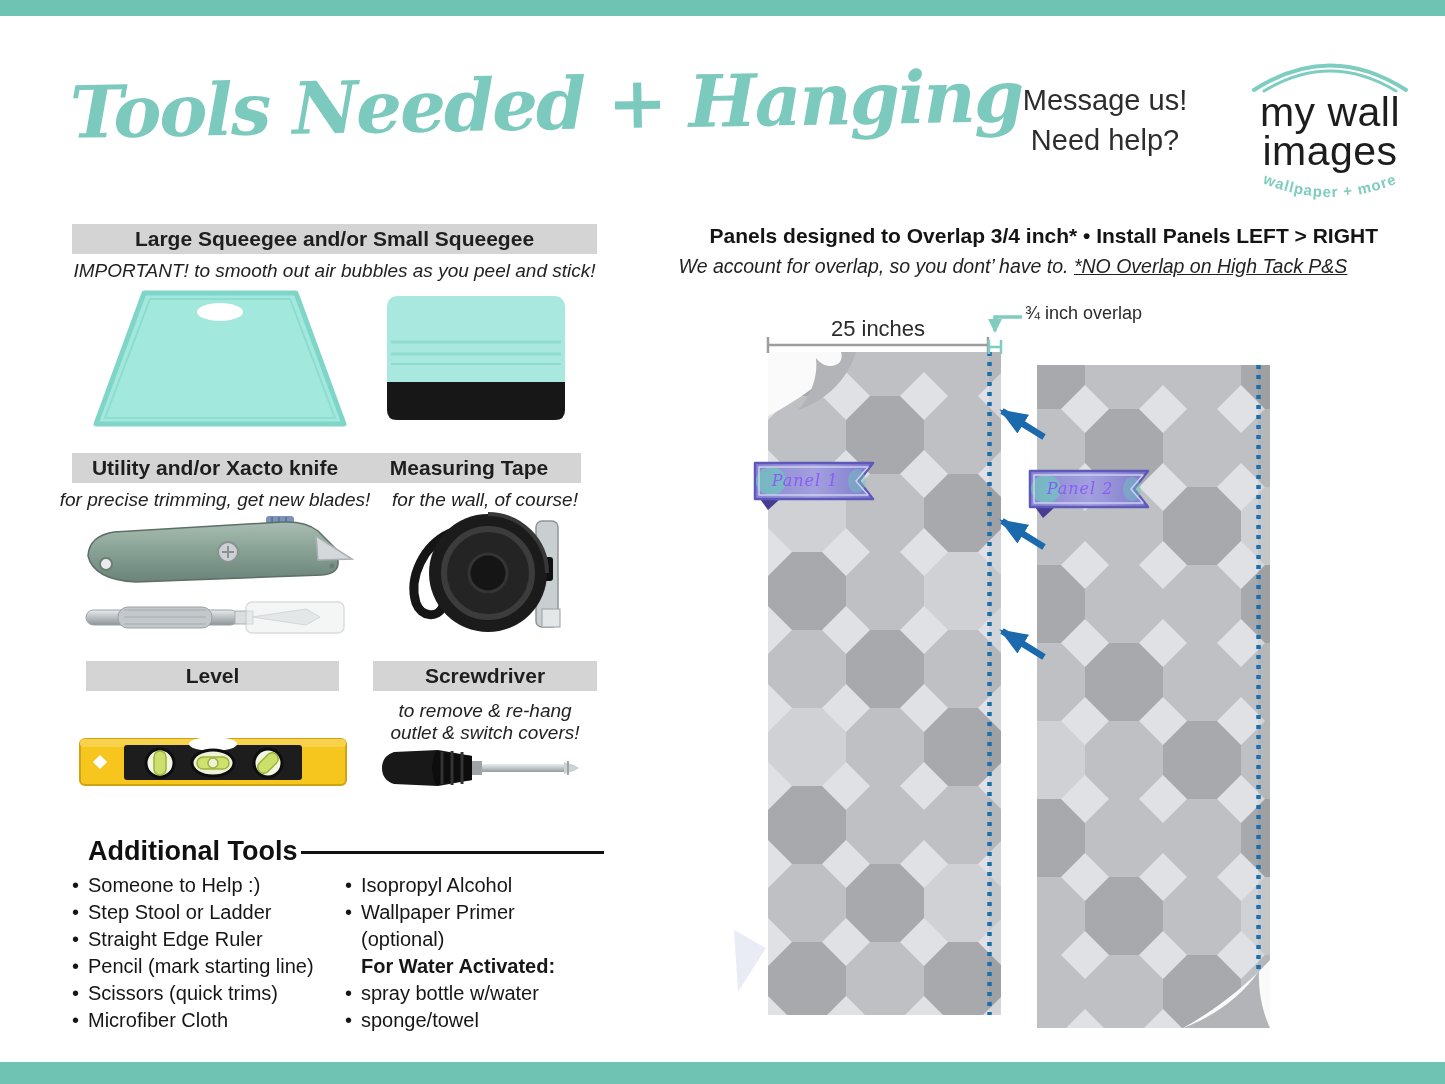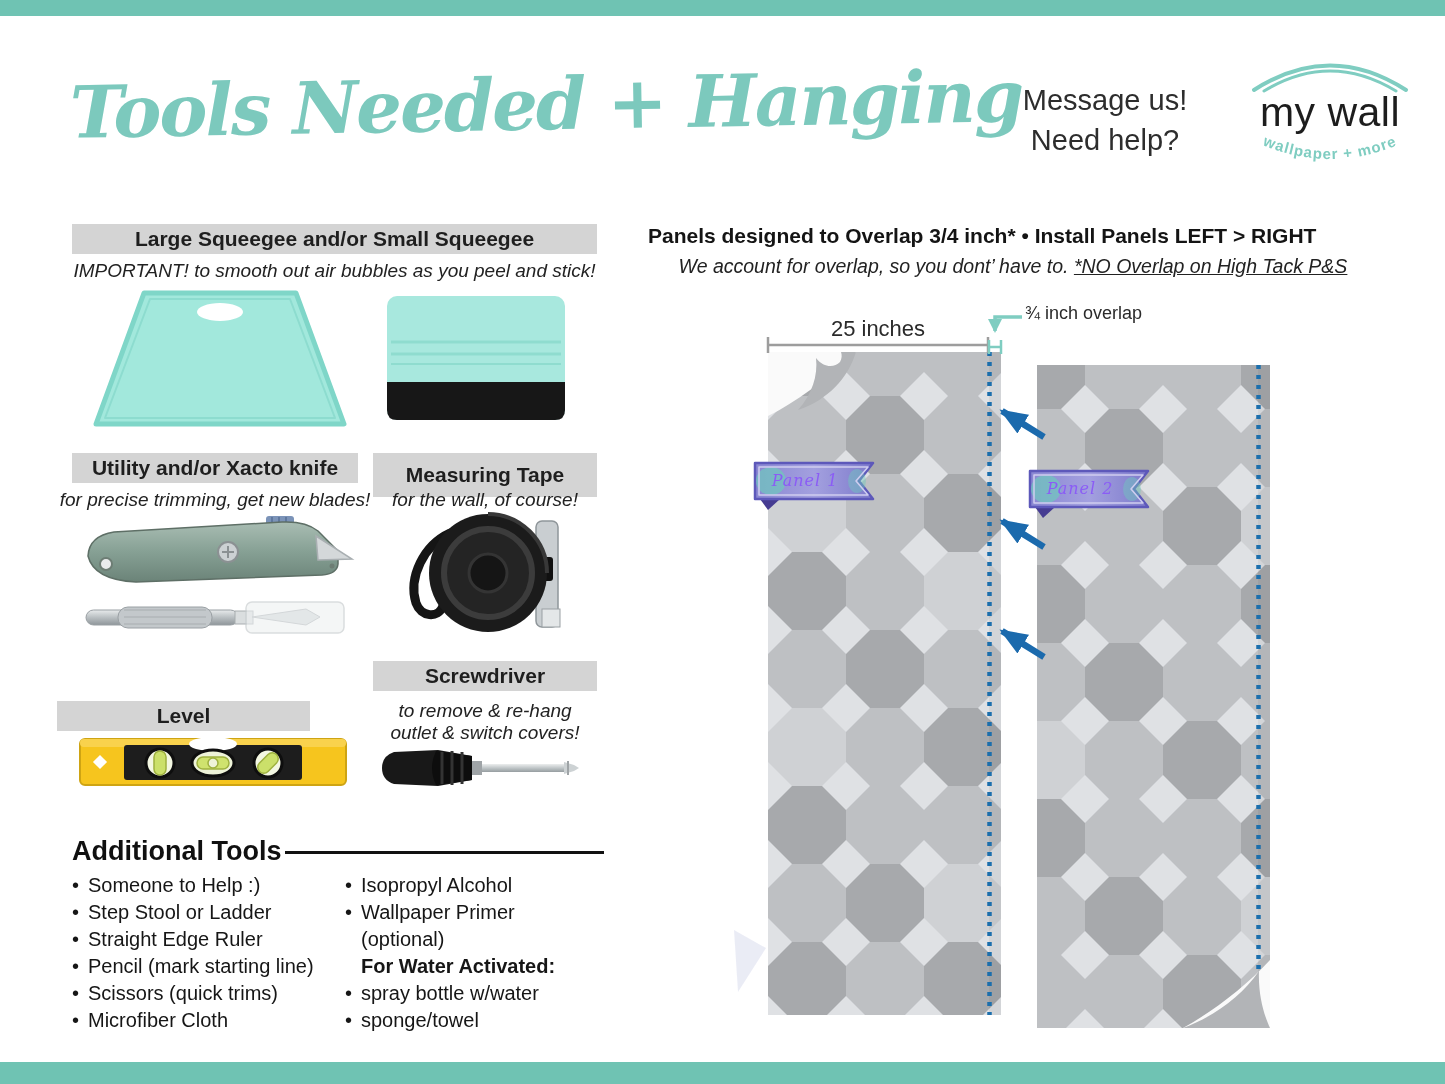--- a/index.html
+++ b/index.html
@@ -33,33 +33,33 @@
     justify-content:center; font-weight:bold; font-size:21px; color:#1e1e1e;
   }
   .note {
     position:absolute; text-align:center; font-style:italic; font-size:19px;
     color:#222; line-height:1.18;
   }
   .tool-art { position:absolute; }
 
   
   #additional-head { position:absolute; left:72px; top:836px; width:532px; display:flex; align-items:flex-start; }
-  #additional-title { font-size:27px; font-weight:bold; color:#101010; white-space:nowrap; }
+  #additional-title { font-size:27px; font-weight:bold; color:#101010; white-space:nowrap;margin-left:16px; }
   #additional-rule { flex:1; border-top:3px solid #111; margin-top:15px; margin-left:4px; }
   .bullet-col { position:absolute; top:872px; font-size:20px; line-height:27px; color:#161616; }
   #bullets-left  { left:72px;  width:276px; }
   #bullets-right { left:345px; width:256px; }
   .li { display:flex; }
   .li .dot { width:16px; flex:0 0 16px; }
   .li.nodot .dot { visibility:hidden; }
   .li.bold { font-weight:bold; }
 
   
   #hang-headline {
-    position:absolute; left:648px; top:224px; width:730px; text-align:left;
+    position:absolute; left:648px; top:224px; width:730px; text-align:right;
     font-weight:bold; font-size:21px; color:#141414;
   }
   #hang-subline {
     position:absolute; left:648px; top:255px; width:730px; text-align:center;
     font-style:italic; font-size:19.5px; color:#222;
   }
   #hang-subline .ul { text-decoration:underline; }
   #dim-25 { position:absolute; left:793px; top:316px; width:170px; text-align:center; font-size:22px; color:#2a2a2a; }
   #dim-overlap { position:absolute; left:1025px; top:303px; width:220px; font-size:18px; color:#2a2a2a; }
   .panel-svg { position:absolute; }
@@ -88,20 +88,21 @@
     <div>Message us!</div>
     <div>Need help?</div>
   </div>
 
   <div id="logo-block">
     <svg id="logo-arcs" width="168" height="38" viewBox="0 0 168 38">
       <path d="M8,35 Q84,-14 160,35" fill="none" stroke="#7fcdc1" stroke-width="4" stroke-linecap="round"></path>
       <path d="M18,36 Q84,-4 150,36" fill="none" stroke="#7fcdc1" stroke-width="3" stroke-linecap="round"></path>
     </svg>
     <div class="logo-word">my wall</div>
+    <div class="logo-word">images</div>
     <svg width="168" height="46" viewBox="0 0 168 46">
       <defs>
           <path id="tagpath" d="M14,12 Q84,42 154,12" fill="none"></path>
         </defs>
       <text font-family="Liberation Sans, sans-serif" font-size="15" font-weight="bold" fill="#7fcdc1" letter-spacing="1">
         <textPath href="#tagpath" startOffset="50%" text-anchor="middle">wallpaper + more</textPath>
       </text>
     </svg>
   </div>
 
@@ -116,21 +117,21 @@
 
   <svg class="tool-art" style="left:385px; top:294px;" width="182" height="128" viewBox="0 0 182 128">
     <rect x="2" y="2" width="178" height="124" rx="10" fill="#a8e8de"></rect>
     <line x1="6" y1="48" x2="176" y2="48" stroke="#8fdccf" stroke-width="3"></line>
     <line x1="6" y1="60" x2="176" y2="60" stroke="#8fdccf" stroke-width="3"></line>
     <line x1="6" y1="70" x2="176" y2="70" stroke="#8fdccf" stroke-width="2"></line>
     <path d="M2,88 L180,88 L180,116 Q180,126 170,126 L12,126 Q2,126 2,116 Z" fill="#171717"></path>
   </svg>
 
   <div class="bar" style="left:72px; top:453px; width:286px; height:30px;">Utility and/or Xacto knife</div>
-  <div class="bar" style="left:373px; top:453px; width:224px; height:44px;">Measuring Tape</div>
+  <div class="bar" style="left:357px; top:453px; width:224px; height:30px;">Measuring Tape</div>
   <div class="note" style="left:52px; top:489px; width:326px;">for precise trimming, get new blades!</div>
   <div class="note" style="left:373px; top:489px; width:224px;">for the wall, of course!</div>
 
   <svg class="tool-art" style="left:80px; top:514px;" width="278" height="122" viewBox="0 0 278 122">
     <defs>
       <linearGradient id="knifeGrad" x1="0" y1="0" x2="0" y2="1">
         <stop offset="0" stop-color="#a9bdb3"></stop>
           <stop offset="0.5" stop-color="#86a094"></stop>
           <stop offset="1" stop-color="#6b8378"></stop>
       </linearGradient>
@@ -166,21 +167,21 @@
     <path d="M54,28 C28,40 12,72 20,98 C25,112 42,114 47,101" fill="none" stroke="#151515" stroke-width="9" stroke-linecap="round"></path>
     <rect x="140" y="16" width="22" height="106" rx="6" fill="#c9ced1" stroke="#8f969a" stroke-width="1.5"></rect>
     <rect x="146" y="104" width="18" height="18" fill="#e4e7e8" stroke="#9aa0a4" stroke-width="1"></rect>
     <rect x="144" y="52" width="13" height="24" rx="3" fill="#101010"></rect>
     <circle cx="92" cy="68" r="59" fill="#1b1b1b"></circle>
     <circle cx="92" cy="68" r="44" fill="#242424" stroke="#3c3c3c" stroke-width="6"></circle>
     <circle cx="92" cy="68" r="19" fill="#151515" stroke="#343434" stroke-width="3"></circle>
     <path d="M92,9 A59,59 0 0 1 151,68" fill="none" stroke="#383838" stroke-width="4"></path>
   </svg>
 
-  <div class="bar" style="left:57px; top:661px; width:253px; height:30px;margin-top:40px;">Level</div>
+  <div class="bar" style="left:86px; top:661px; width:253px; height:30px;">Level</div>
   <div class="bar" style="left:373px; top:661px; width:224px; height:30px;">Screwdriver</div>
   <div class="note" style="left:365px; top:700px; width:240px;">
     <div>to remove &amp; re-hang</div>
     <div>outlet &amp; switch covers!</div>
   </div>
 
   <svg class="tool-art" style="left:78px; top:733px;" width="270" height="58" viewBox="0 0 270 58">
     <rect x="2" y="6" width="266" height="46" rx="5" fill="#f6c51e" stroke="#cea413" stroke-width="2"></rect>
     <rect x="2" y="6" width="266" height="8" fill="#f9d24d" rx="4"></rect>
     <rect x="46" y="12" width="178" height="35" rx="3" fill="#1d1d1d"></rect>

